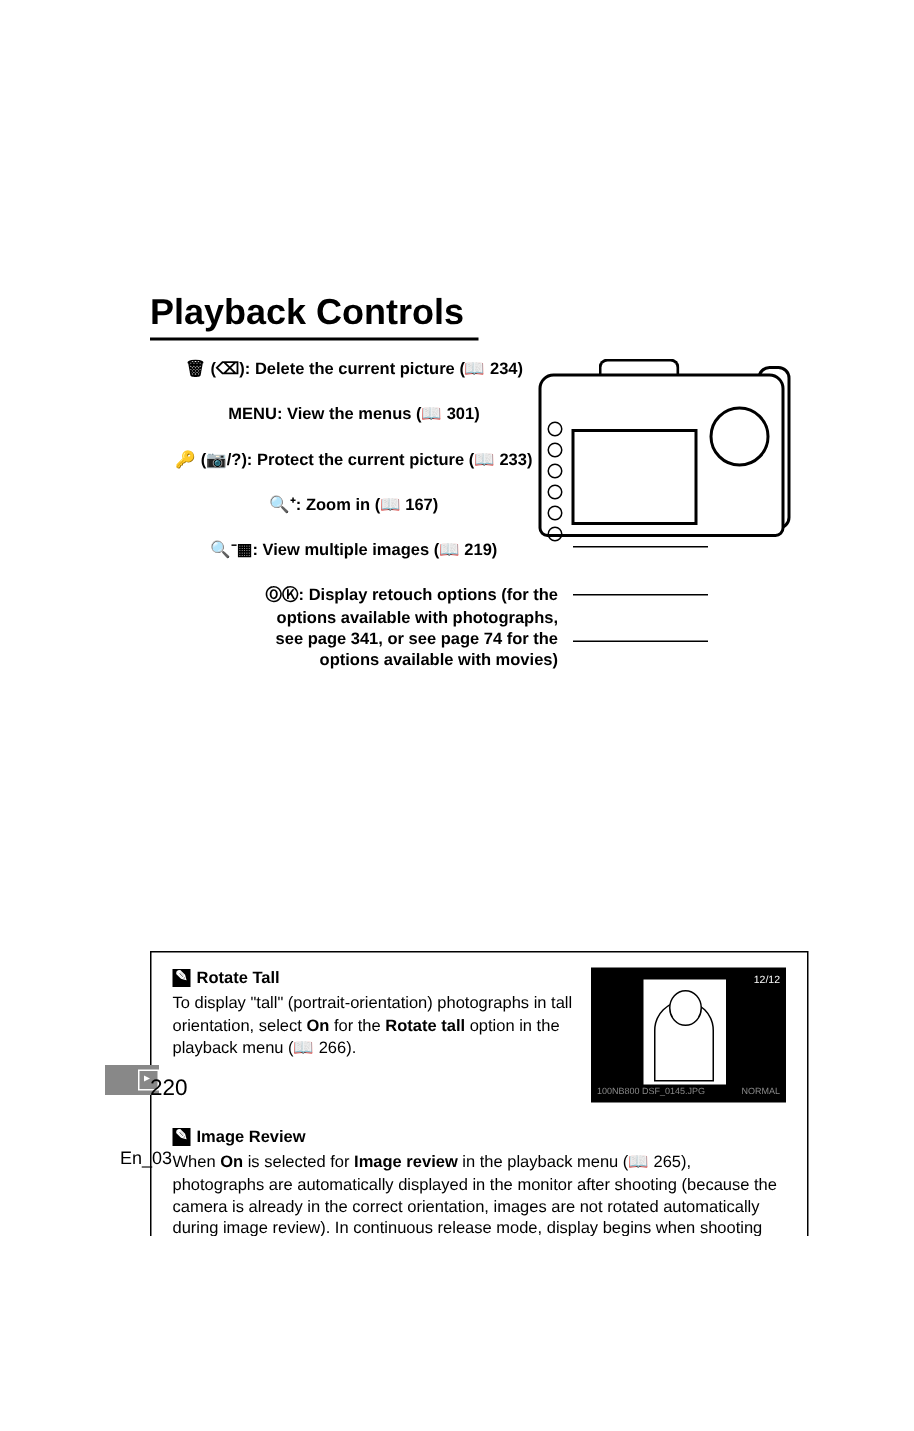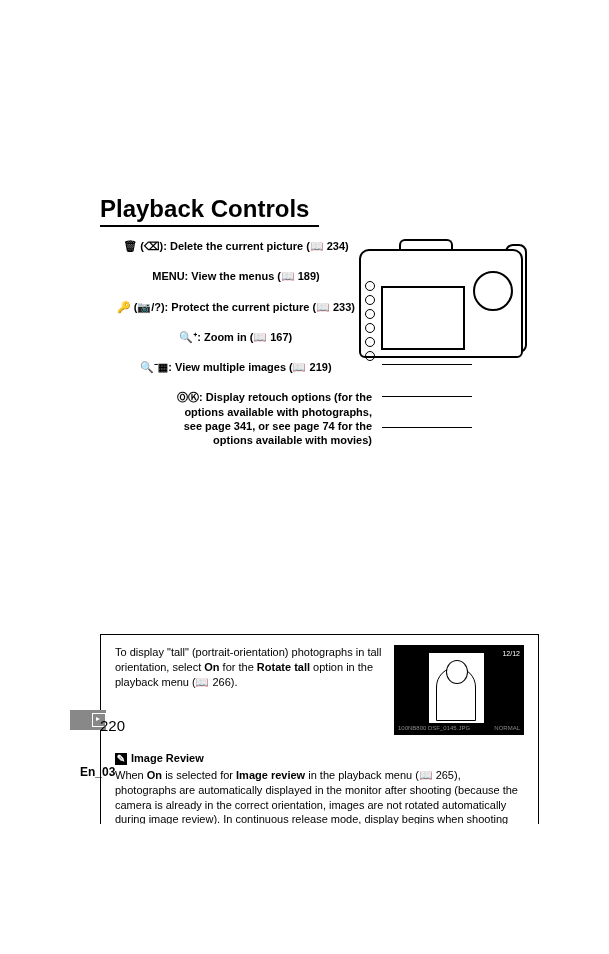--- a/index.html
+++ b/index.html
@@ -31,21 +31,21 @@
   .check{display:inline-block;width:12px;height:12px;background:#000;color:#fff;font-size:10px;text-align:center;line-height:12px;margin-right:4px;vertical-align:middle}
   .rt-img{float:right;width:130px;height:90px;background:#000;margin-left:10px;margin-bottom:6px;position:relative}
   .rt-inner{position:absolute;left:35px;top:8px;width:55px;height:70px;background:#fff}
   .rt-person{position:absolute;left:42px;top:22px;width:38px;height:52px;border:1px solid #000;border-top-left-radius:20px;border-top-right-radius:20px}
   .rt-head{position:absolute;left:52px;top:15px;width:20px;height:22px;border:1px solid #000;border-radius:50%;background:#fff}
   .rt-txt{position:absolute;right:4px;top:4px;color:#fff;font-size:7px}
   .rt-bottom{position:absolute;left:4px;bottom:3px;right:4px;color:#888;font-size:6px;display:flex;justify-content:space-between}
   .clear{clear:both}
   .gap{height:10px}
   .page-num{position:absolute;left:100px;bottom:90px;font-size:15px}
-  .footer{position:absolute;left:80px;bottom:45px;font-size:12px;font-weight:bold}
+  .footer{position:absolute;left:80px;bottom:45px;font-size:12px;font-weight:normal}
   .side-tab{position:absolute;left:70px;top:710px;width:36px;height:20px;background:#888}
   .side-tab-inner{position:absolute;left:22px;top:3px;width:12px;height:12px;border:1.5px solid #fff}
   .side-tab-play{position:absolute;left:26px;top:7px;width:0;height:0;border-left:4px solid #fff;border-top:2px solid transparent;border-bottom:2px solid transparent}
 </style>
 </head>
 <body>
 
 <div class="page">
   <div class="title">Playback Controls</div>
 
@@ -73,21 +73,21 @@
             <div class="cam-btn"></div>
         </div>
       </div>
     </div>
 
     <div class="ctrl-list">
       <div class="ctrl-row">
         <b class="ctrl-icon">🗑 (⌫):</b> <b>Delete the current picture (📖 234)</b>
       </div>
       <div class="ctrl-row">
-        <b class="ctrl-icon">MENU:</b> <b>View the menus (📖 189)</b>
+        <b class="ctrl-icon">MENU:</b> <b>View the menus (📖 301)</b>
       </div>
       <div class="ctrl-row">
         <b class="ctrl-icon">🔑 (📷/?):</b> <b>Protect the current picture (📖 233)</b>
       </div>
       <div class="ctrl-row">
         <b class="ctrl-icon">🔍⁺:</b> <b>Zoom in (📖 167)</b>
       </div>
       <div class="ctrl-row">
         <b class="ctrl-icon">🔍⁻▦:</b> <b>View multiple images (📖 219)</b>
       </div>
@@ -103,20 +103,21 @@
       <div class="rt-img">
         <div class="rt-txt">12/12</div>
         <div class="rt-inner"></div>
         <div class="rt-person"></div>
         <div class="rt-head"></div>
         <div class="rt-bottom">
           <span>100NB800 DSF_0145.JPG</span>
           <span>NORMAL</span>
         </div>
       </div>
+      <div class="info-heading"><span class="check">✎</span><span>Rotate Tall</span></div>
       <div>
         <span>To display "tall" (portrait-orientation) photographs in tall orientation, select </span><b>On</b><span> for the </span><b>Rotate tall</b><span> option in the playback menu (📖 266).</span>
       </div>
       <div class="clear"></div>
     </div>
     <div class="gap"></div>
     <div>
       <div class="info-heading"><span class="check">✎</span><span>Image Review</span></div>
       <div>
         <span>When </span><b>On</b><span> is selected for </span><b>Image review</b><span> in the playback menu (📖 265), photographs are automatically displayed in the monitor after shooting (because the camera is already in the correct orientation, images are not rotated automatically during image review).  In continuous release mode, display begins when shooting ends, with the first photograph in the current series displayed.</span>

